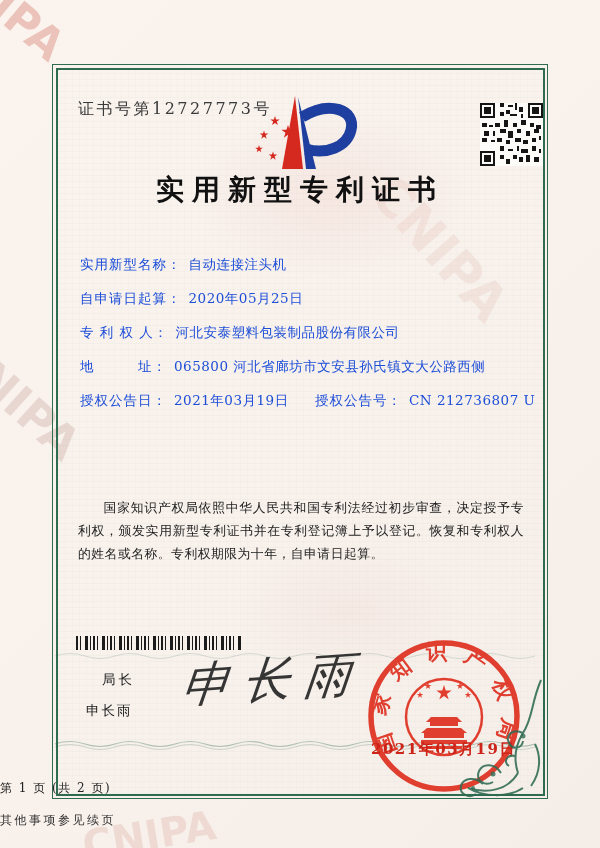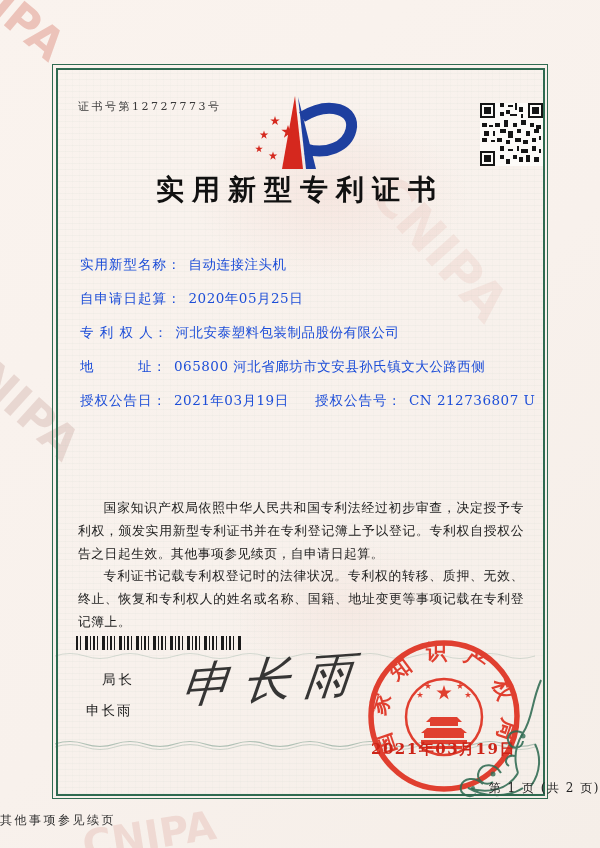--- a/index.html
+++ b/index.html
@@ -20,21 +20,21 @@
   .blob2{left:230px;top:540px;width:240px;height:140px;
          background:radial-gradient(ellipse at center,rgba(236,195,185,0.16),rgba(236,195,185,0) 70%);}
 
   .frame{position:absolute;left:52px;top:64px;width:494px;height:733px;
          border:1.5px solid #2f6b51;}
   .frame-inner{position:absolute;inset:2.5px;border:2.5px solid #2f6b51;
     background:
       repeating-linear-gradient(0deg,rgba(140,175,158,0.06) 0 1px,transparent 1px 6px),
       repeating-linear-gradient(90deg,rgba(160,190,175,0.04) 0 1px,transparent 1px 7px);}
 
-  .cert-no{position:absolute;left:78px;top:99px;font-size:11px;letter-spacing:2.5px;color:#3a3a3a;}
+  .cert-no{position:absolute;left:78px;top:99px;font-size:16px;letter-spacing:2.5px;color:#3a3a3a;}
   .logo{position:absolute;left:238px;top:92px;width:125px;height:90px;}
   .qr{position:absolute;left:480px;top:103px;width:63px;height:63px;}
   .title{position:absolute;left:0;right:0;top:171px;text-align:center;
          font-size:28px;font-weight:bold;letter-spacing:8px;color:#111;}
 
   .fields{position:absolute;left:80px;top:255px;width:442px;font-size:13.5px;color:#1d4ed8;}
   .frow{line-height:19px;margin-bottom:15px;position:relative;white-space:nowrap;}
   .flabel{letter-spacing:1px;}
   .fvalue{margin-left:7px;letter-spacing:0.5px;}
   .grant-right{position:absolute;left:235px;top:0;}
@@ -54,21 +54,21 @@
   .signer-title{position:absolute;left:102px;top:671px;font-size:13.5px;letter-spacing:3px;color:#1b1b1b;}
   .signer-name{position:absolute;left:86px;top:702px;font-size:13.5px;letter-spacing:2px;color:#1b1b1b;}
   .signature{position:absolute;left:182px;top:648px;font-size:48px;font-style:italic;
              letter-spacing:13px;color:#1c1c1c;opacity:0.88;
              transform:rotate(-4deg) skewX(-10deg);white-space:nowrap;}
 
   .seal{position:absolute;left:364px;top:636px;width:160px;height:160px;opacity:0.93;}
   .seal-date{position:absolute;left:371px;top:740px;font-size:15px;font-weight:bold;
              color:#cc2418;letter-spacing:1.5px;white-space:nowrap;}
 
-  .page-indicator{position:absolute;left:0;right:0;top:780px;text-align:right;
+  .page-indicator{position:absolute;left:0;right:0;top:780px;text-align:left;
                   font-size:12px;letter-spacing:1.5px;color:#222;}
   .footer-note{position:absolute;left:0;right:0;top:812px;text-align:left;
                font-size:12px;letter-spacing:2.5px;color:#333;}
   .flourish{position:absolute;left:423px;top:678px;}
 </style>
 </head>
 <body>
 
 <div>
 
@@ -176,22 +176,21 @@
     </div>
     <div class="frow">
       <span class="flabel">授权公告日：</span><span class="fvalue">2021年03月19日</span>
       <span class="grant-right">
         <span class="flabel">授权公告号：</span><span class="fvalue">CN 212736807 U</span>
       </span>
     </div>
   </div>
 
   <div class="legal">
-    <p>国家知识产权局依照中华人民共和国专利法经过初步审查，决定授予专利权，颁发实用新型专利证书并在专利登记簿上予以登记。专利权自授权公告之日起生效。其他事项参见续页，自申请日起算。</p>
-    <p>专利证书记载专利权登记时的法律状况。专利权的转移、质押、无效、终止、恢复和专利权人的姓名或名称、国籍、地址变更等事项记载在专利登记簿上。</p>
+    <p>国家知识产权局依照中华人民共和国专利法经过初步审查，决定授予专利权，颁发实用新型专利证书并在专利登记簿上予以登记。恢复和专利权人的姓名或名称。专利权期限为十年，自申请日起算。</p>
   </div>
 
   <svg class="waves" style="left:55px;top:650px;" width="490" height="12">
     <path d="M0,6 Q15,1 30,6 T60,6 T90,6 T120,6 T150,6 T180,6 T210,6 T240,6 T270,6 T300,6 T330,6 T360,6 T390,6 T420,6 T450,6 T480,6" fill="none" stroke="rgba(47,107,82,0.18)" stroke-width="1"></path>
   </svg>
 
   <div class="barcode"></div>
 
   <div class="signer-title">局长</div>
   <div class="signer-name">申长雨</div>

